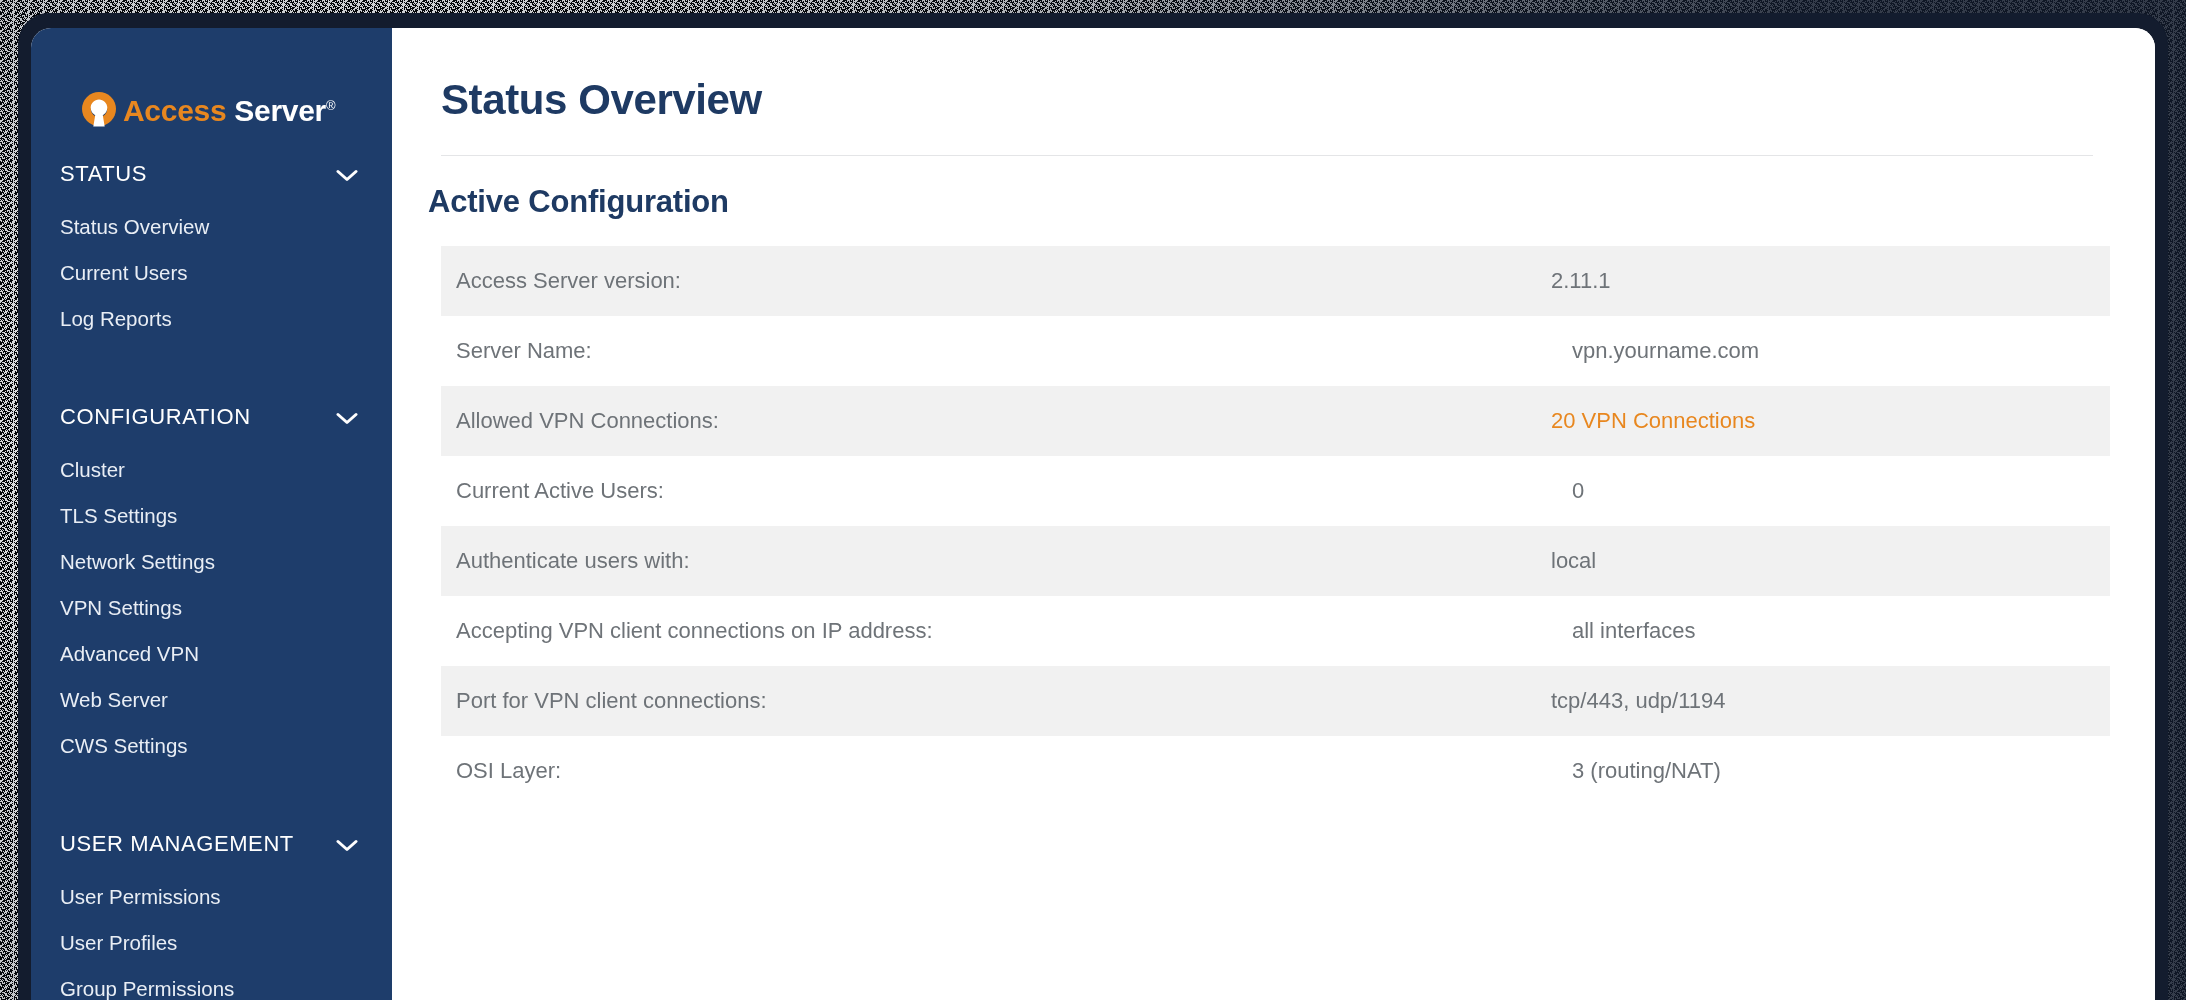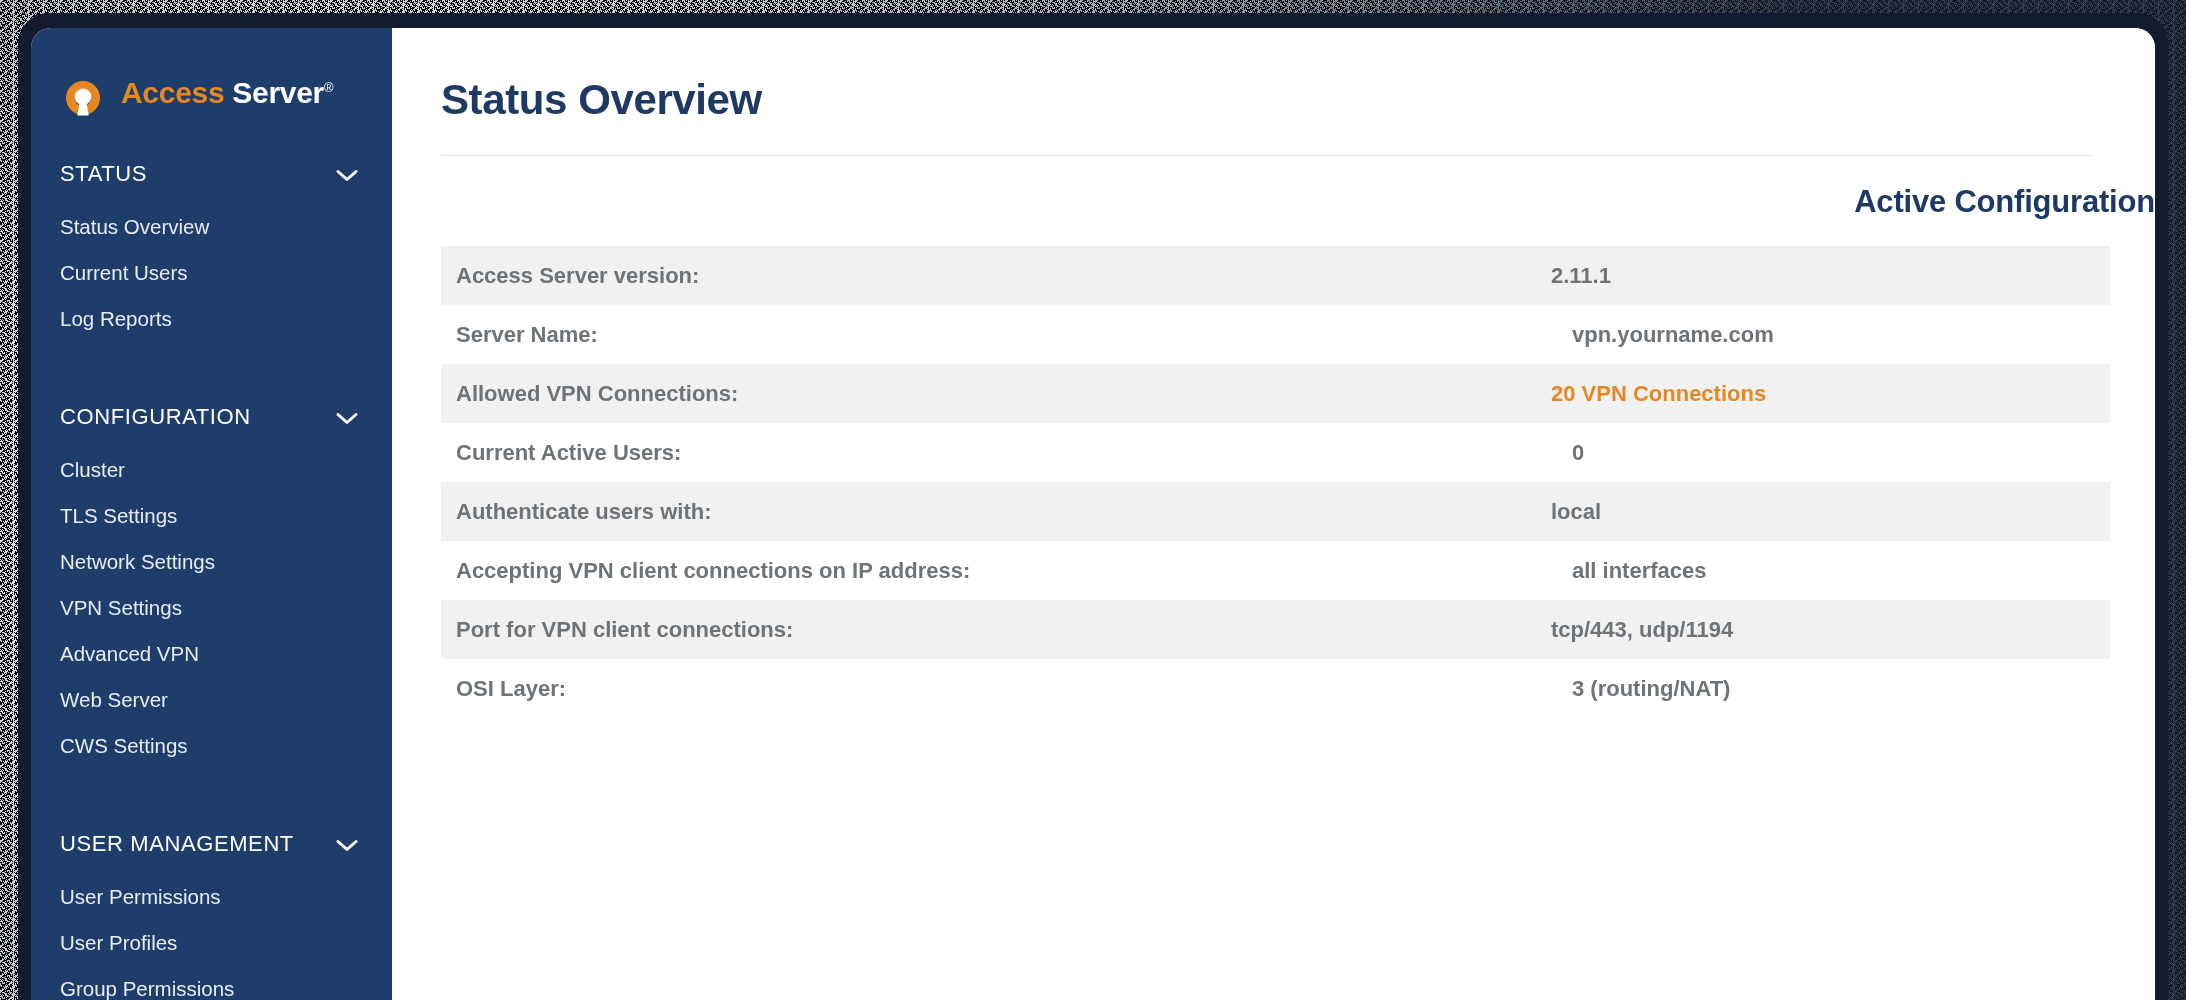--- a/index.html
+++ b/index.html
@@ -49,23 +49,22 @@
   
   #sidebar {
     width: 361px;
     flex: 0 0 361px;
     background: #1e3d6b;
     position: relative;
     overflow: hidden;
     padding-bottom: 10px;
   }
   .brand {
-    display: flex; align-items: flex-start;
-    gap: 14px;
-    padding: 48px 0 0 28px;
+    display: flex; align-items: center;
+    padding: 48px 0 0 44px;
     height: 118px;
   }
   .brand-logo { width: 48px; height: 48px; flex: 0 0 48px; }
   .brand-text {
     font-size: 30px;
     font-weight: bold;
     letter-spacing: -0.3px;
     white-space: nowrap;
   }
   .brand-access { color: #e8871f; }
@@ -159,32 +158,30 @@
     height: 1px;
     background: #e4e5e7;
   }
 
   #section-title {
     color: #1e3a63;
     font-size: 31px;
     font-weight: bold;
     letter-spacing: -0.2px;
     padding: 28px 0 0 36px;
-    text-align: right;
   }
 
   #config-table {
     margin: 26px 0 0 49px;
     width: 1669px;
   }
   .cfg-row {
     display: flex;
     align-items: center;
-    height: 59px;
-    font-weight: bold;
+    height: 70px;
   }
   .cfg-row.odd { background: #f1f1f1; }
   .cfg-row.even { background: #ffffff; gap: 21px; }
   .cfg-label {
     flex: 0 0 1110px;
     padding-left: 15px;
     color: #6e7378;
     font-size: 22px;
   }
   .cfg-value {

